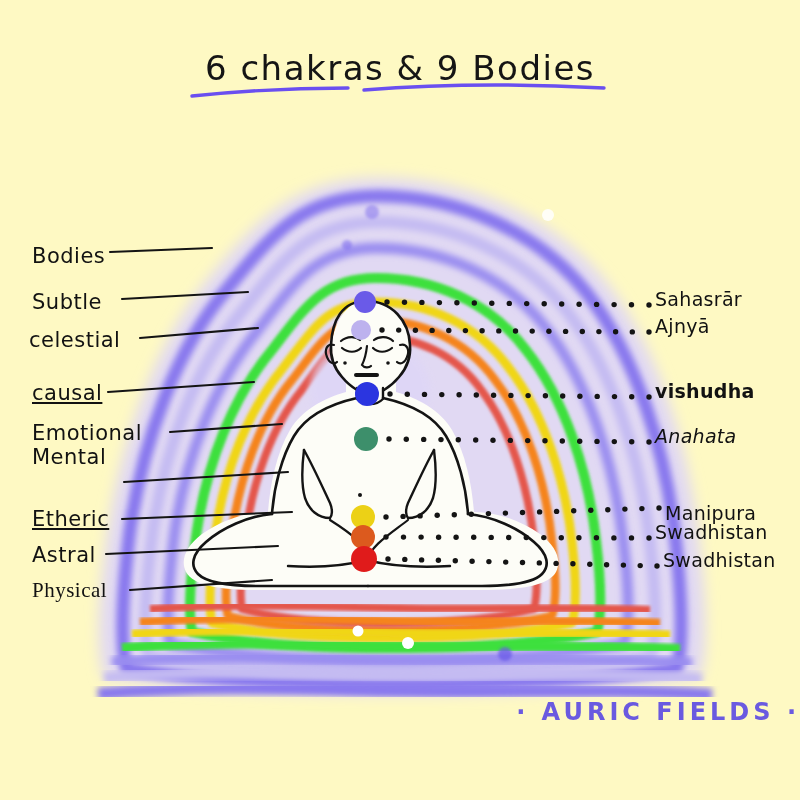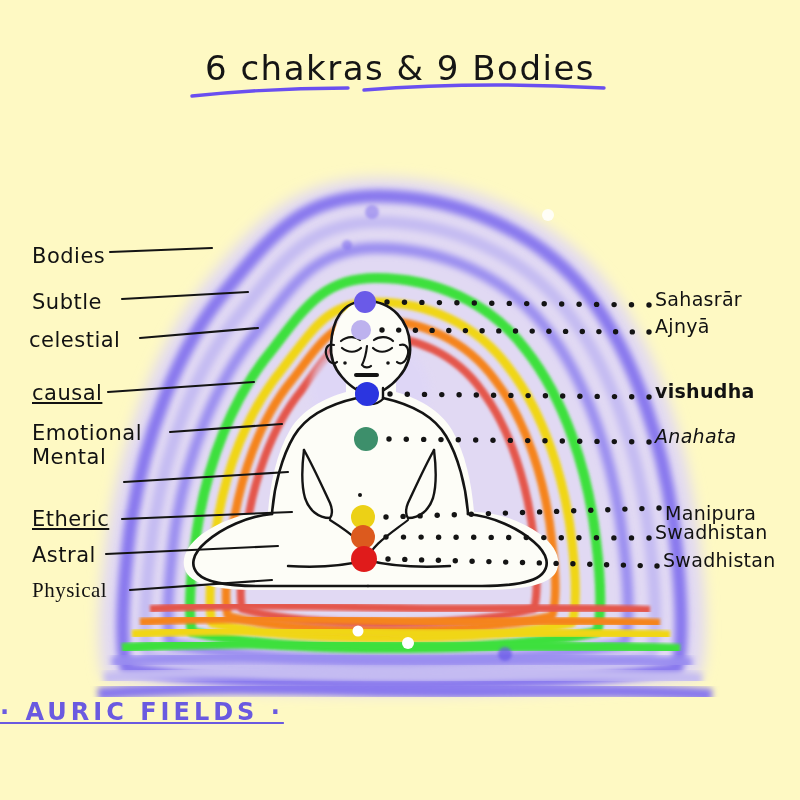--- a/index.html
+++ b/index.html
@@ -45,26 +45,25 @@
   .right-label {
     font-size: 19px;
     letter-spacing: 0.3px;
     color: #121212;
   }
 
   
   #footer {
     left: 0; top: 698px;
     width: 800px;
-    text-align: left;
+    text-align: right;
     font-size: 24px;
     letter-spacing: 4px;
     color: #6a5ae0;
     font-weight: 600;
-    text-decoration: underline;
   }
 </style>
 </head>
 <body>
 
 <div id="canvas">
 
   <svg id="art" width="800" height="800" viewBox="0 0 800 800">
 
     <defs>

